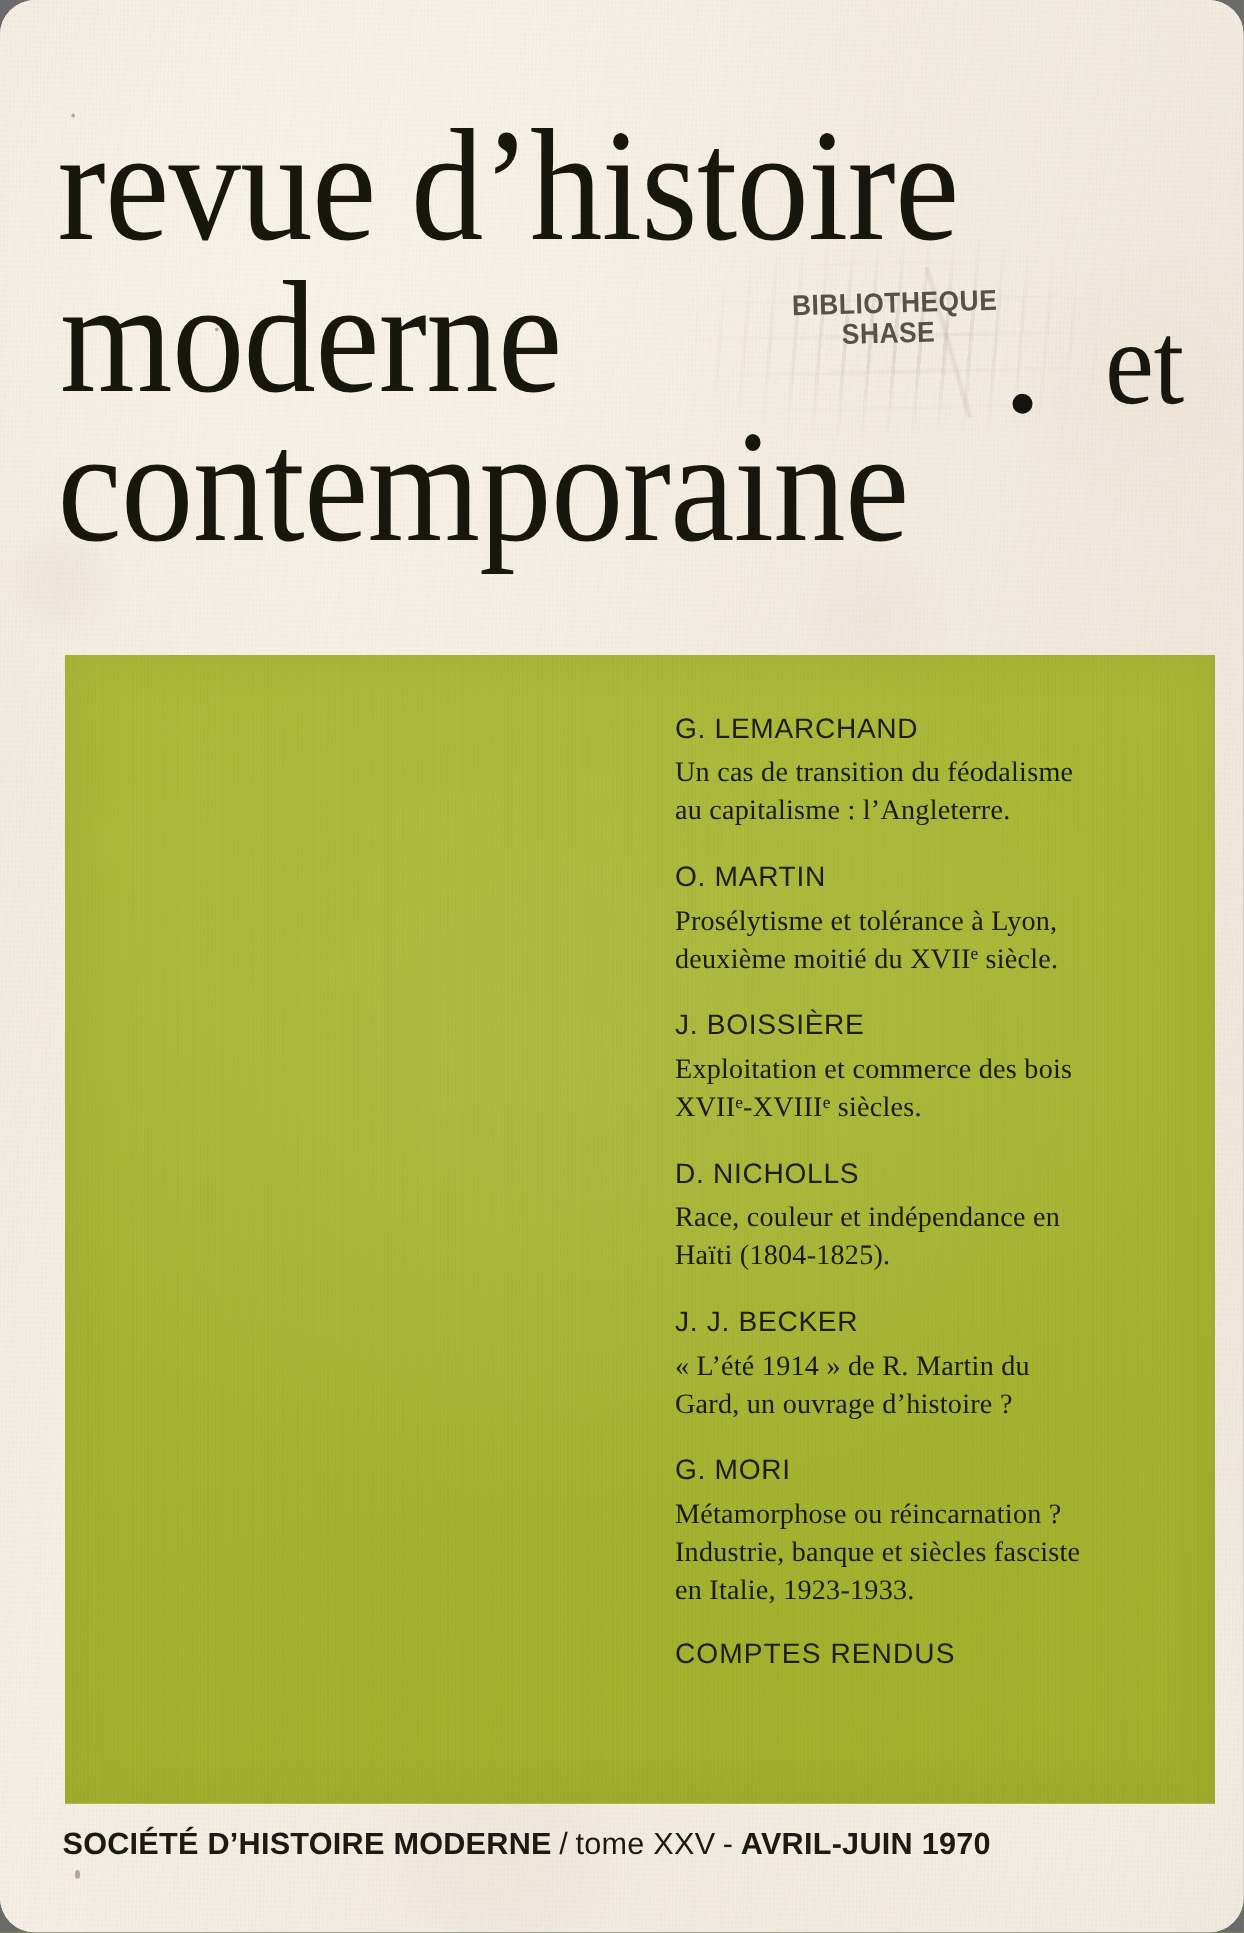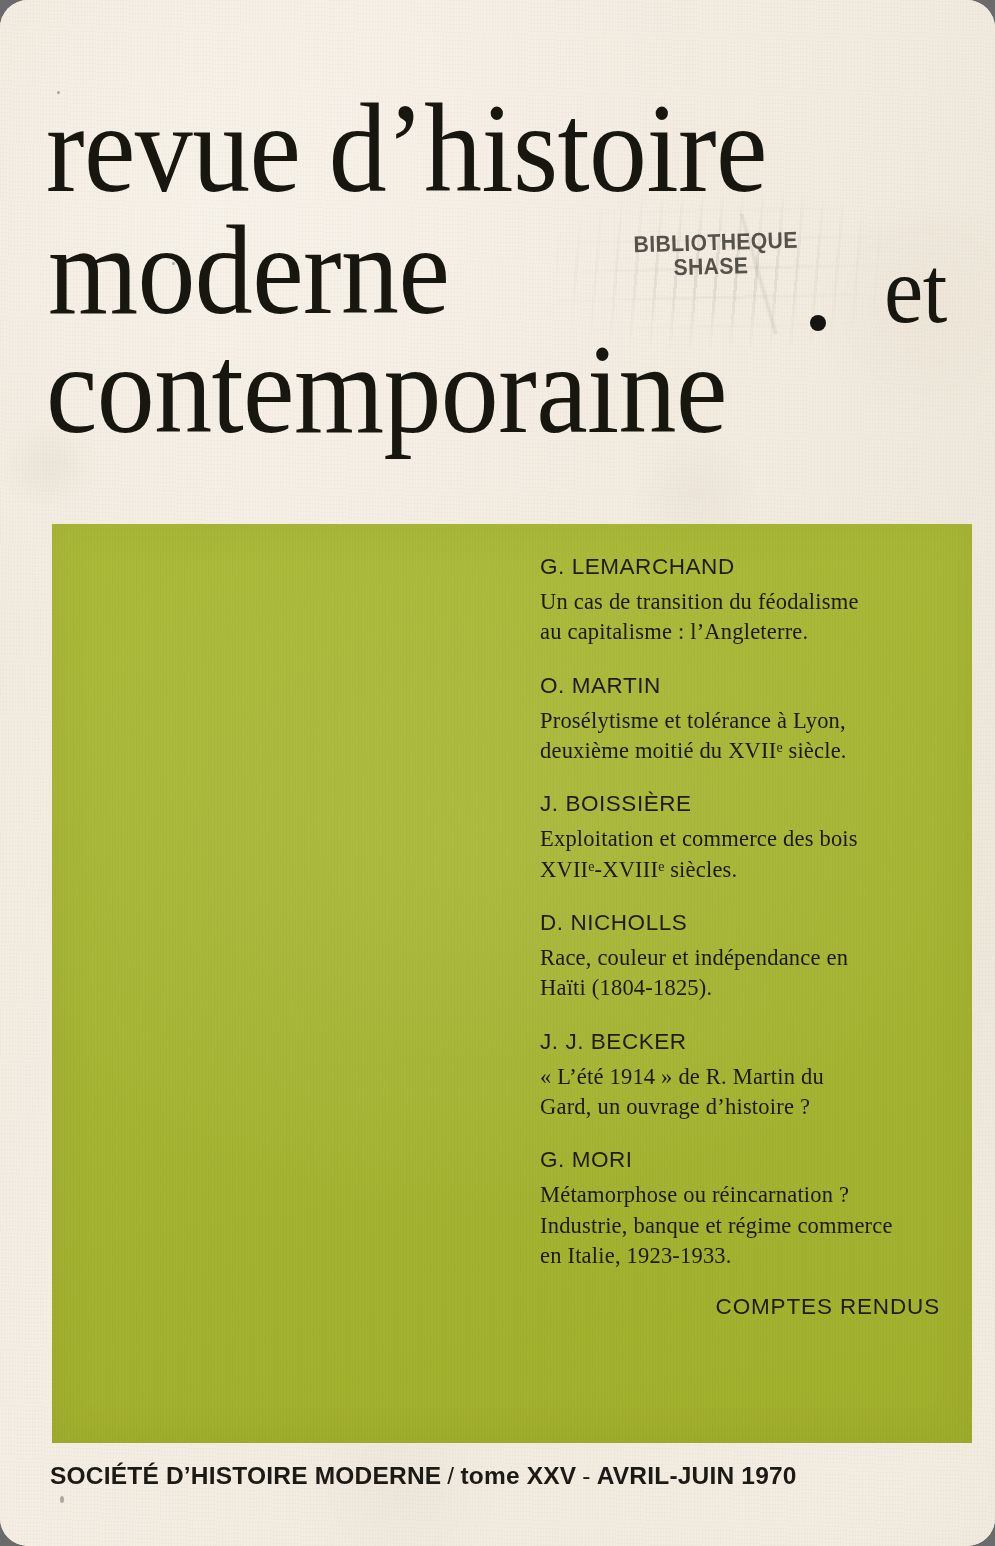--- a/index.html
+++ b/index.html
@@ -157,25 +157,25 @@
   .panel-hl {
     position: absolute;
     inset: 0;
     background: radial-gradient(ellipse 80% 60% at 45% 35%, rgba(255,255,240,.07), rgba(0,0,0,0) 70%);
     pointer-events: none;
   }
 
   .toc {
     position: absolute;
     left: 488px;
-    top: 28px;
+    top: 44px;
     width: 400px;
   }
   .toc-entry { margin-bottom: 23px; }
-  .toc-entry:last-child { margin-bottom: 0; text-align: right; }
+  .toc-entry:last-child { margin-bottom: 0; }
   .toc-author {
     color: #1d1d13;
     font-family: "Liberation Sans", sans-serif;
     font-size: 22.5px;
     font-weight: 400;
     letter-spacing: .55px;
     line-height: 1.34;
     margin-bottom: 5px;
     white-space: nowrap;
   }
@@ -208,21 +208,21 @@
     position: absolute;
     left: 50px; top: 1462px;
     color: #1c1a14;
     font-family: "Liberation Sans", sans-serif;
     font-size: 24.5px;
     font-weight: 700;
     letter-spacing: .2px;
     white-space: nowrap;
   }
   .footer .sep   { font-weight: 400; padding: 0 6px; }
-  .footer .tome  { font-weight: 700; letter-spacing: .2px; }
+  .footer .tome  { font-weight: 400; letter-spacing: .2px; }
 
   .fleck {
     position: absolute;
     background: rgba(95,85,70,.45);
     border-radius: 50%;
   }
 </style>
 </head>
 <body>
 
@@ -285,21 +285,21 @@
           <div class="toc-author">J. J. BECKER</div>
           <div class="toc-title">
             <div>« L’été 1914 » de R. Martin du</div>
             <div class="lastline">Gard, un ouvrage d’histoire ?</div>
           </div>
         </div>
         <div class="toc-entry">
           <div class="toc-author">G. MORI</div>
           <div class="toc-title">
             <div>Métamorphose ou réincarnation ?</div>
-            <div>Industrie, banque et régime commerce</div>
+            <div>Industrie, banque et siècles fasciste</div>
             <div class="lastline">en Italie, 1923-1933.</div>
           </div>
         </div>
         <div class="toc-entry toc-section" style="margin-top: 5px;">COMPTES RENDUS</div>
       </div>
   </div>
 
   <div class="footer">
     <span>SOCIÉTÉ D’HISTOIRE MODERNE</span><span class="sep">/</span><span class="tome">tome XXV</span><span class="sep">-</span><span>AVRIL-JUIN 1970</span>
   </div>

